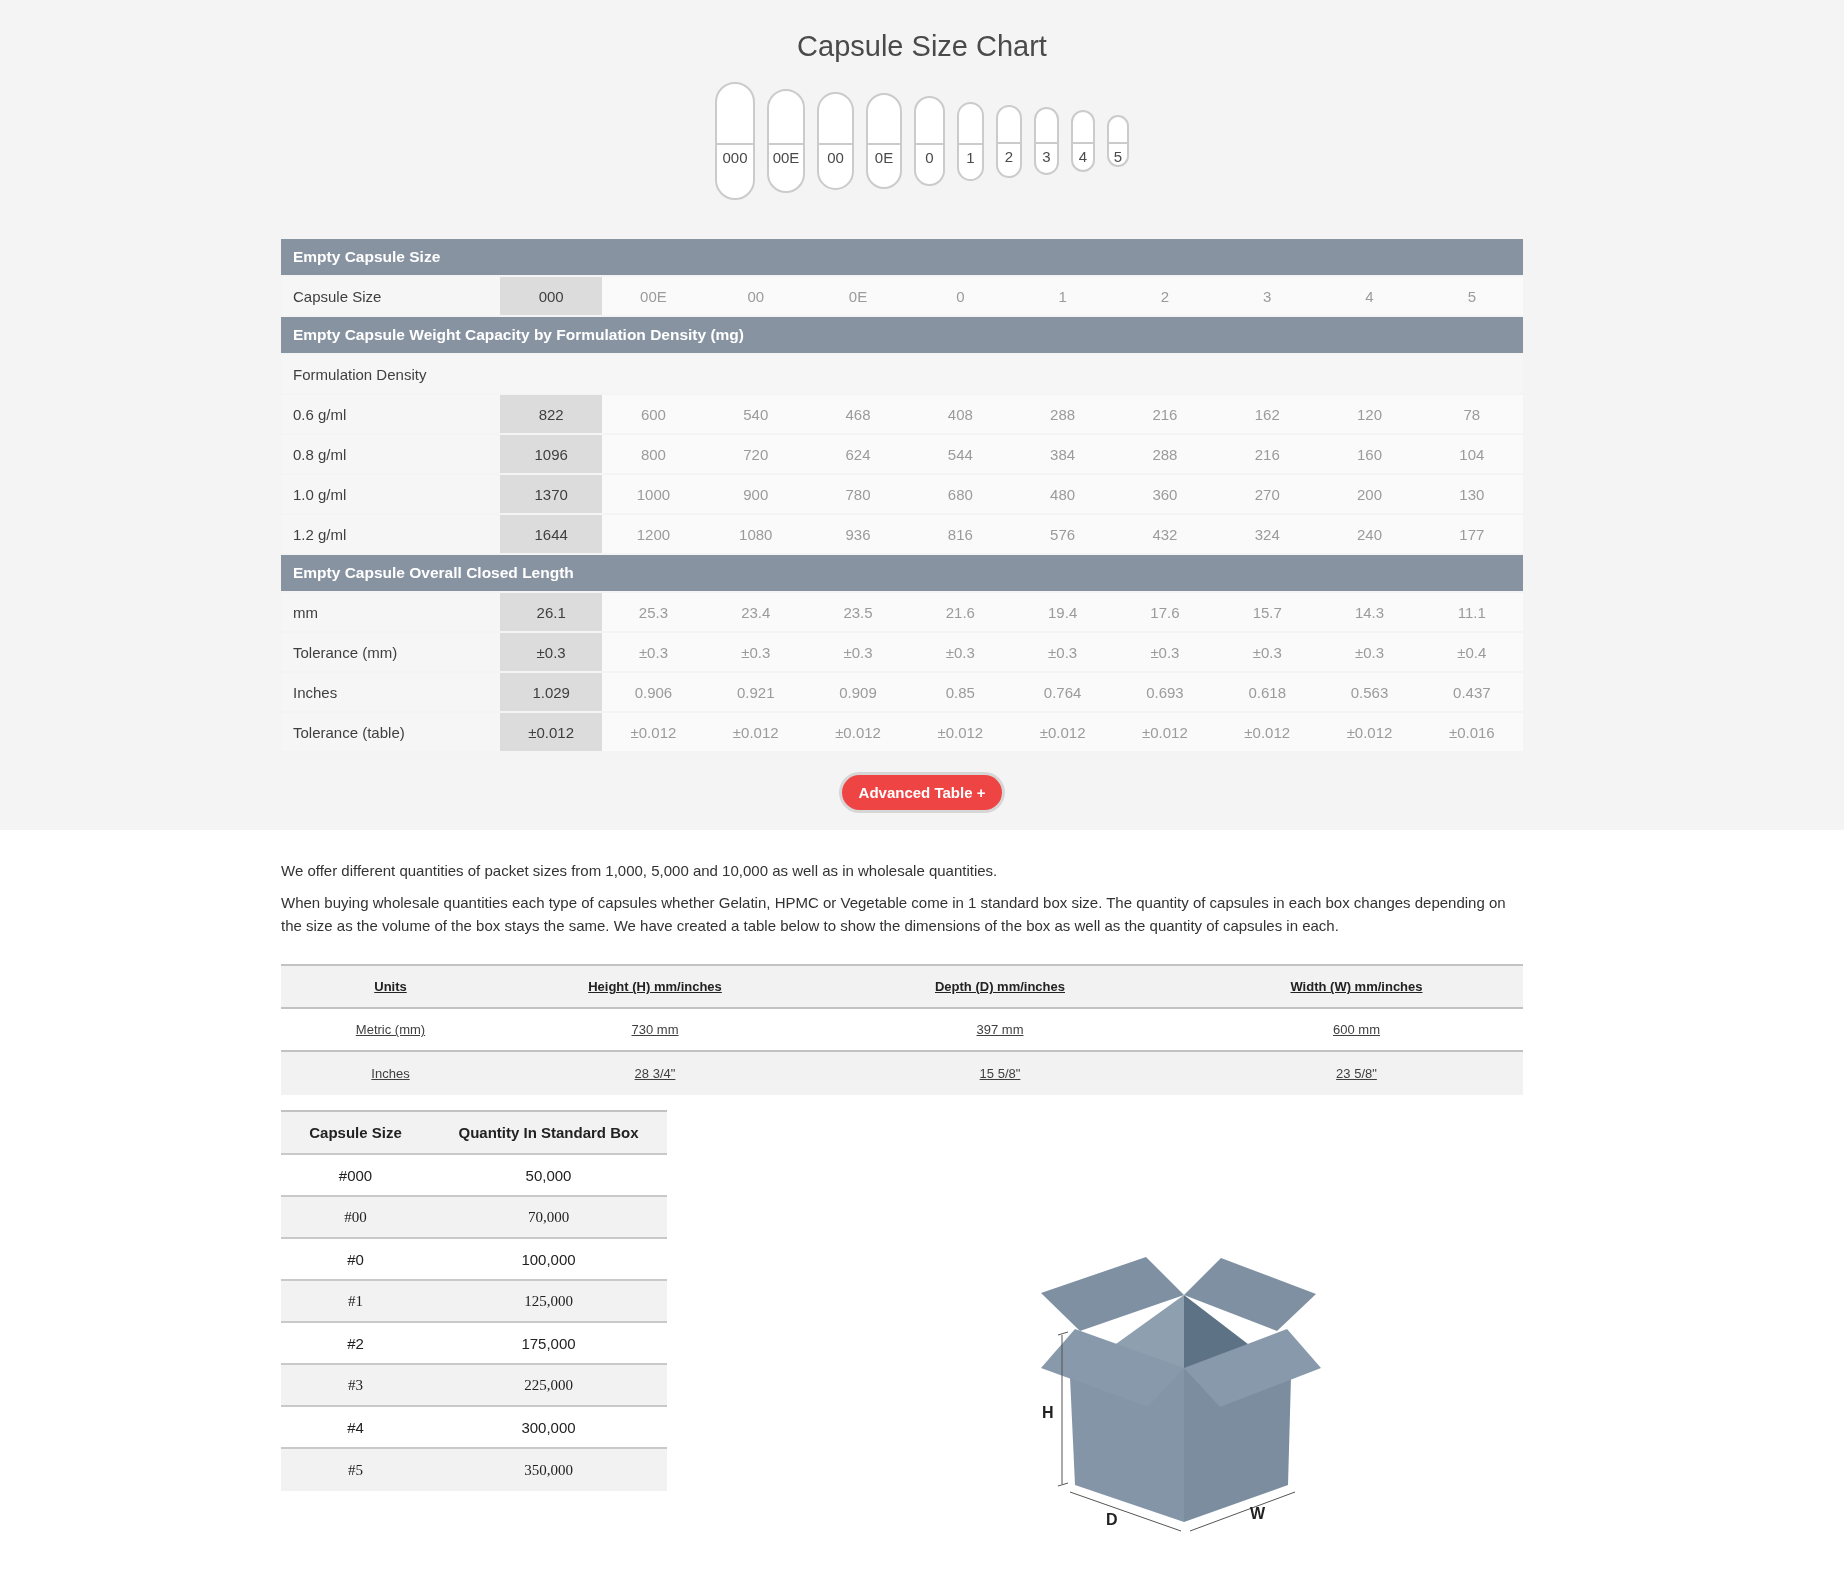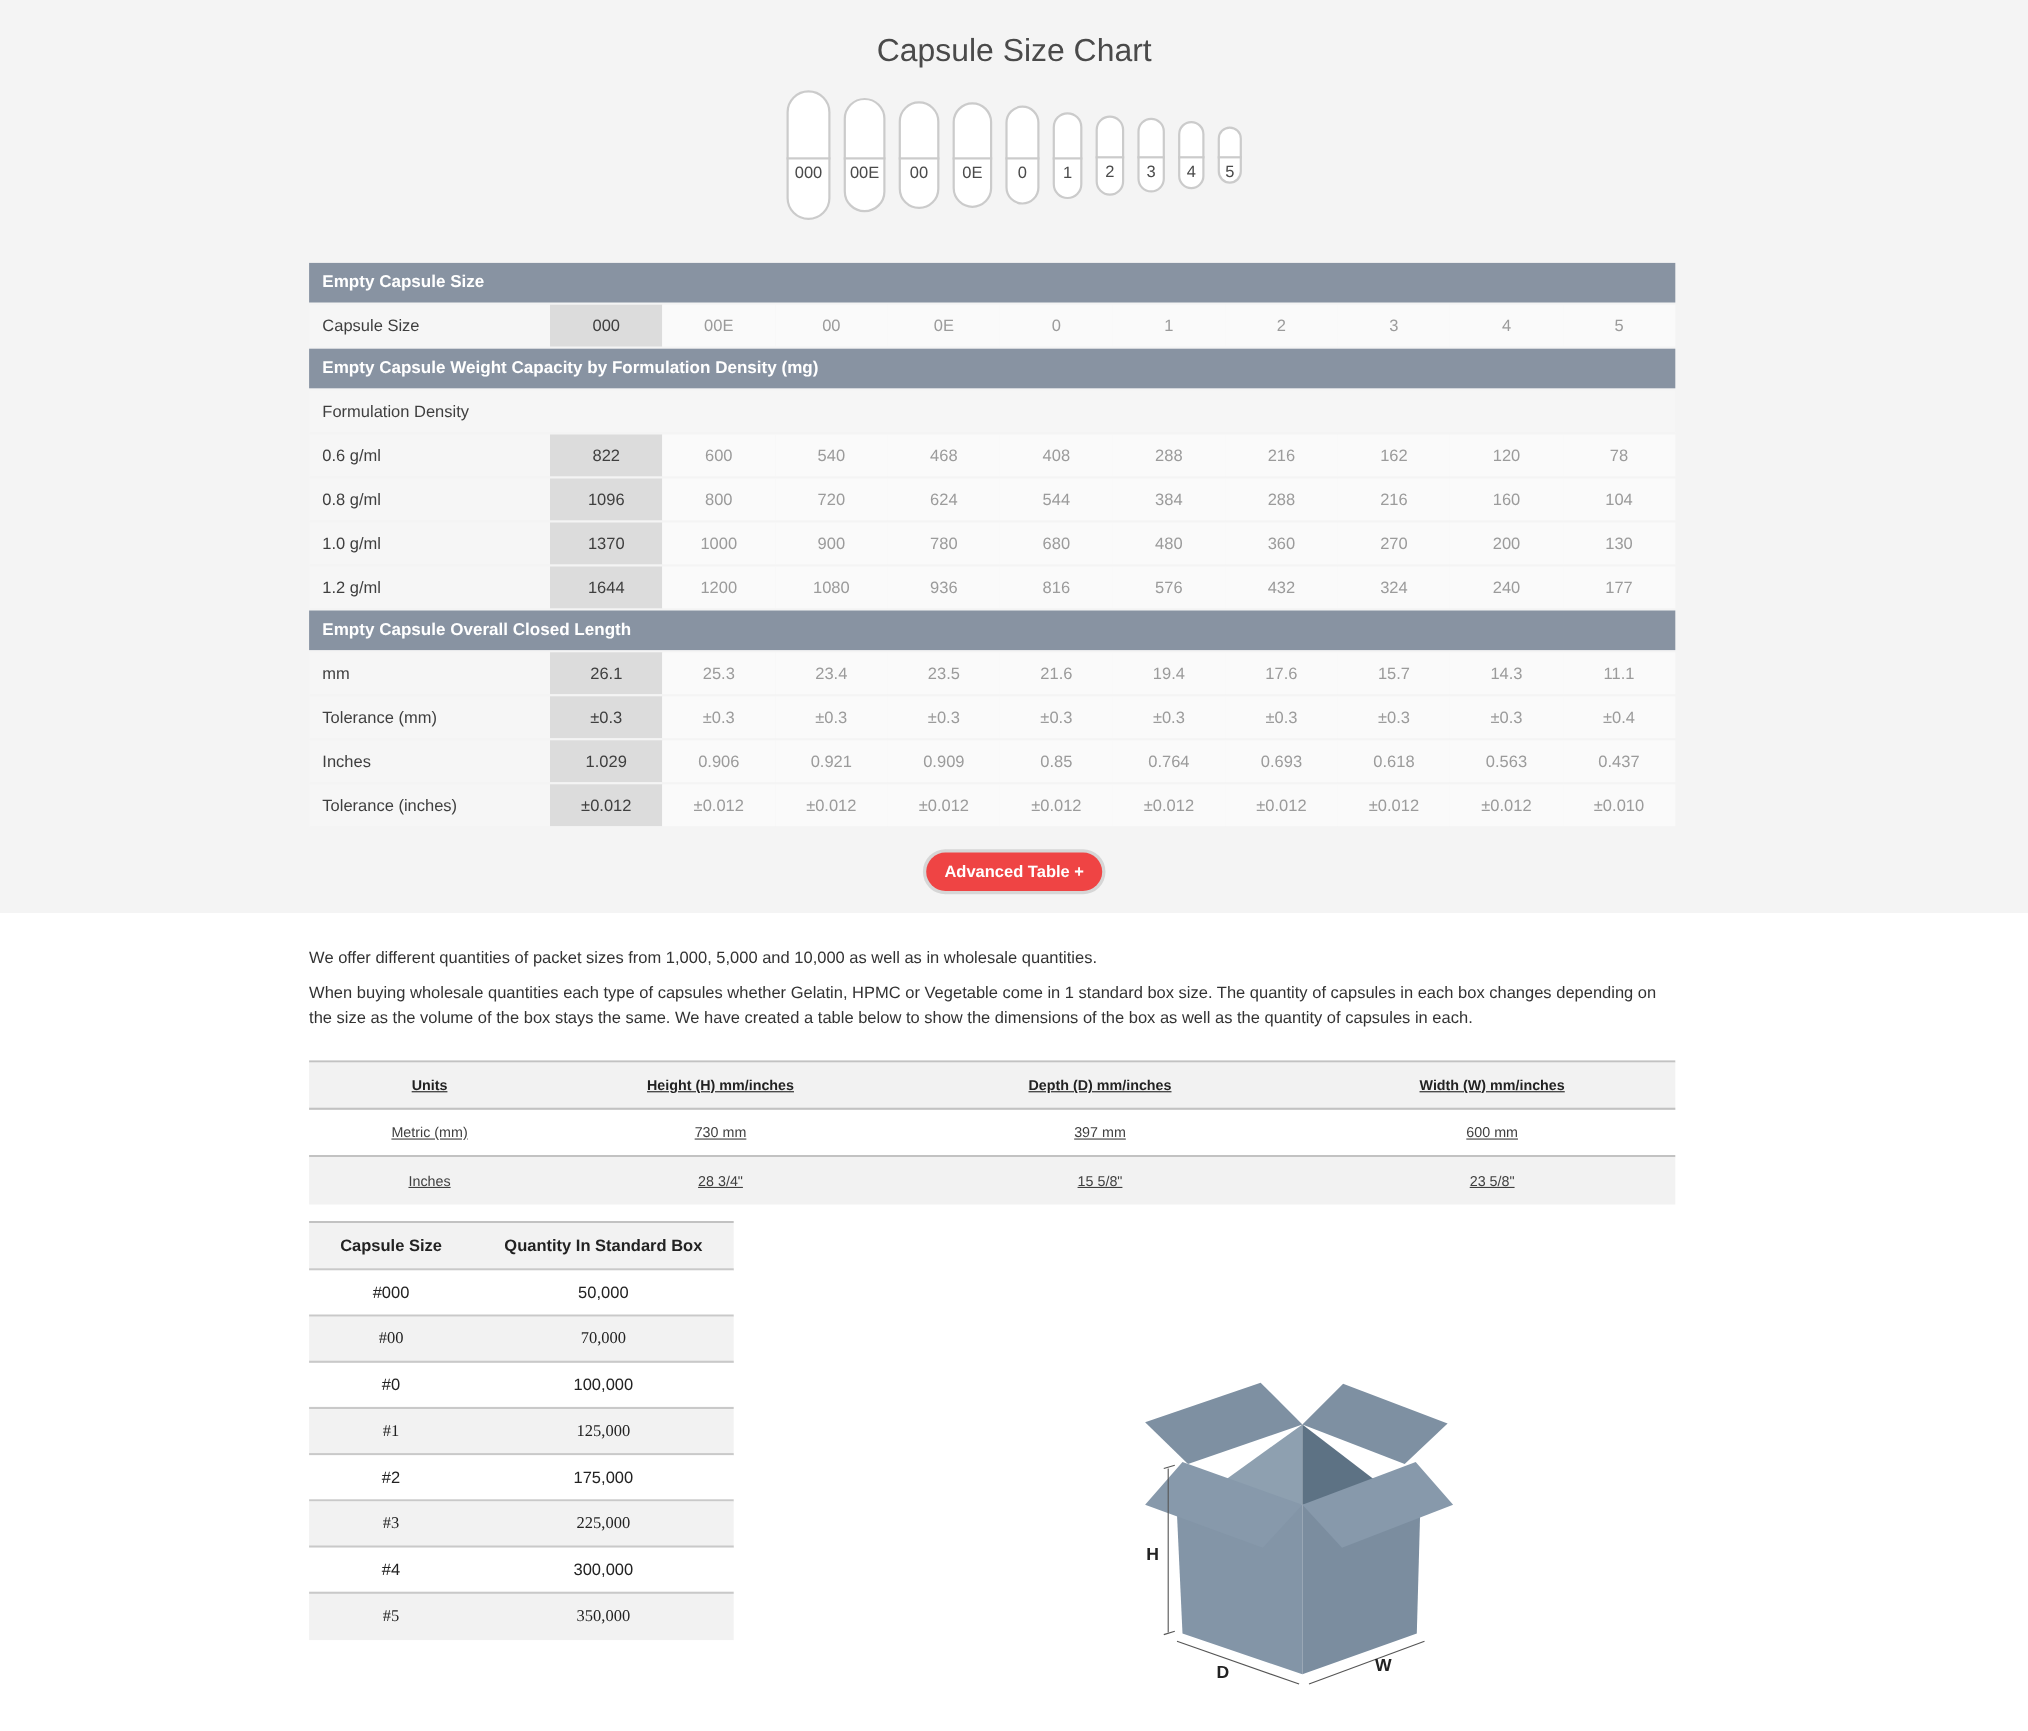--- a/index.html
+++ b/index.html
@@ -210,31 +210,31 @@
         <div class="t-cell">0.921</div>
         <div class="t-cell">0.909</div>
         <div class="t-cell">0.85</div>
         <div class="t-cell">0.764</div>
         <div class="t-cell">0.693</div>
         <div class="t-cell">0.618</div>
         <div class="t-cell">0.563</div>
         <div class="t-cell">0.437</div>
       </div>
       <div class="t-row">
-        <div class="t-label">Tolerance (inches)</div>
+        <div class="t-label">Tolerance (table)</div>
         <div class="t-cell hl">±0.012</div>
         <div class="t-cell">±0.012</div>
         <div class="t-cell">±0.012</div>
         <div class="t-cell">±0.012</div>
         <div class="t-cell">±0.012</div>
         <div class="t-cell">±0.012</div>
         <div class="t-cell">±0.012</div>
         <div class="t-cell">±0.012</div>
         <div class="t-cell">±0.012</div>
-        <div class="t-cell">±0.010</div>
+        <div class="t-cell">±0.016</div>
       </div>
     </div>
 
   <div class="btn-row">
     <button class="adv-btn">Advanced Table +</button>
   </div>
 </div>
 
 <div class="white-section">
   <div class="content">

